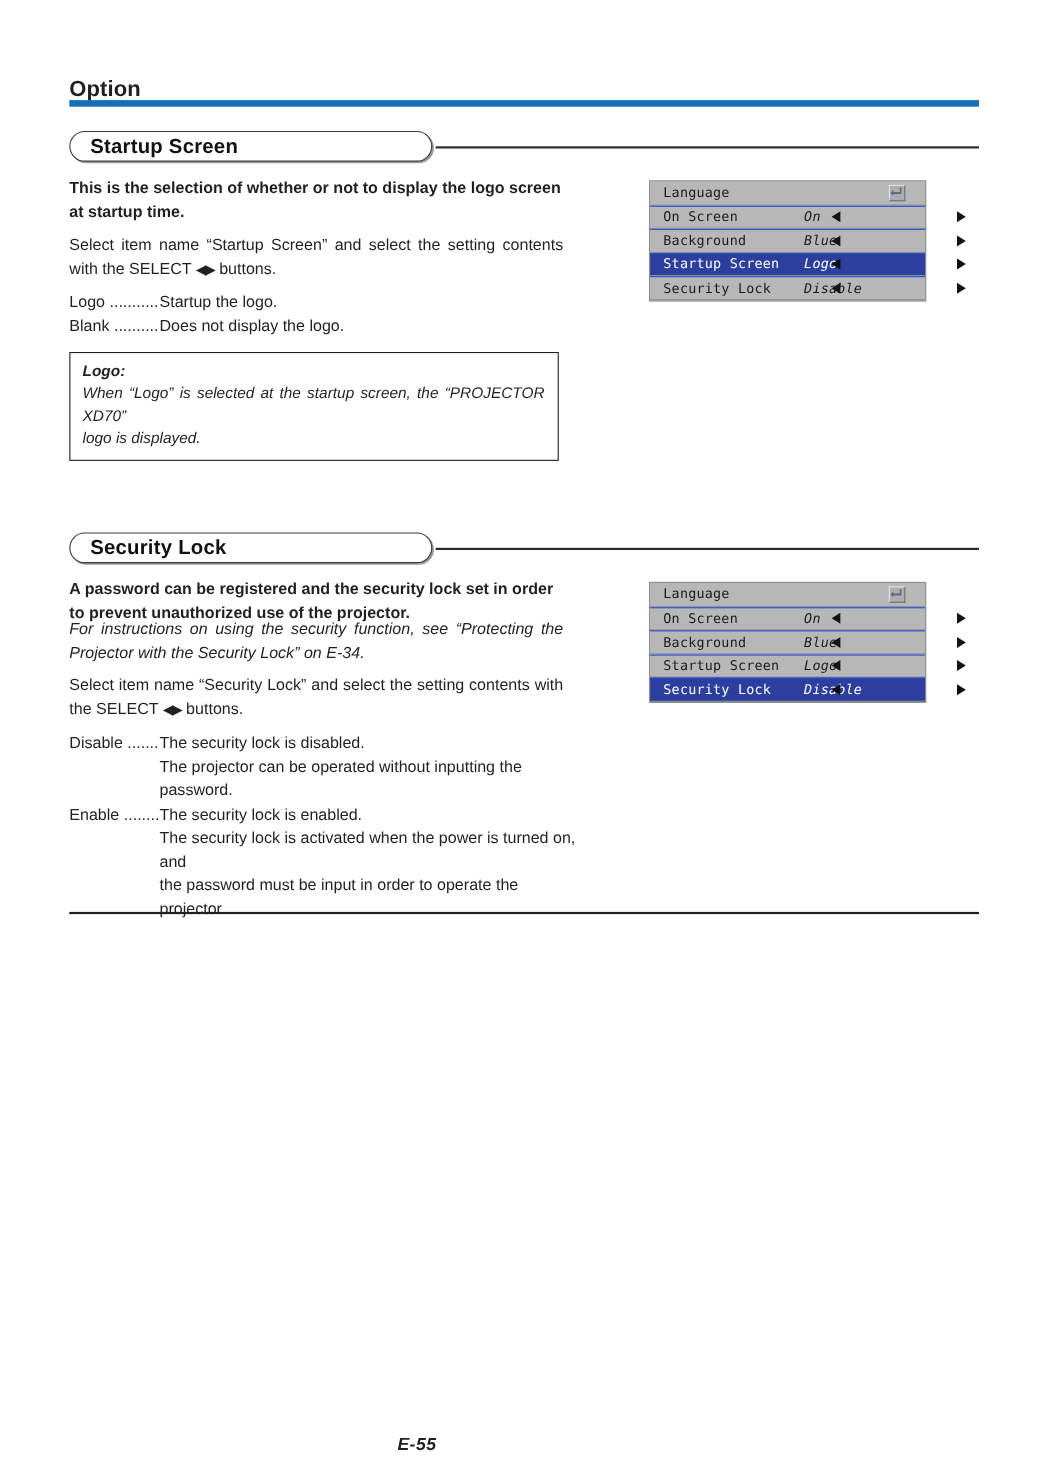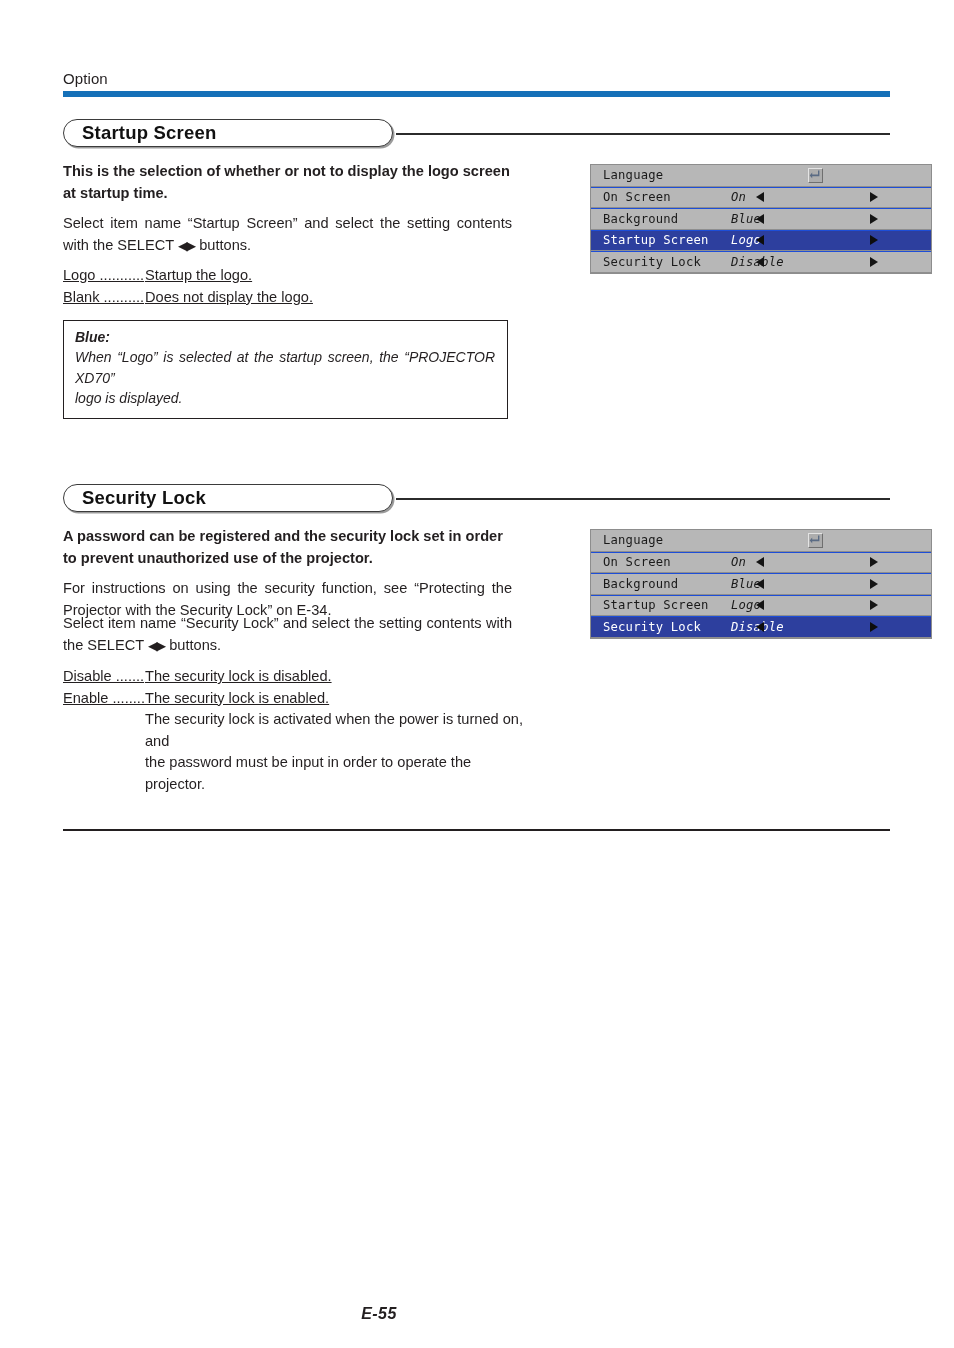--- a/index.html
+++ b/index.html
@@ -20,22 +20,22 @@
   .page {
     position: absolute;
     inset: 0;
   }
 
   
   .running-head {
     position: absolute;
     left: 63px;
     top: 70px;
-    font-size: 15px;
-    font-weight: normal;
+    font-size: 20px;
+    font-weight: bold;
     letter-spacing: 0.1px;
     color: #231f20;
   }
   .head-rule {
     position: absolute;
     left: 63px;
     top: 91px;
     width: 827px;
     height: 6px;
     background: #1570b8;
@@ -102,21 +102,20 @@
     position: absolute;
     left: 63px;
     width: 460px;
     font-size: 14.6px;
     line-height: 21.5px;
     color: #231f20;
   }
   .defrow {
     display: flex;
     align-items: center;
-    text-decoration: underline;
   }
   .defterm {
     width: 82px;
     flex: 0 0 82px;
     white-space: nowrap;
     overflow: hidden;
   }
   .defdesc { flex: 1 1 auto; }
   .defcont {
     margin-left: 82px;
@@ -169,21 +168,21 @@
     font-size: 16px;
     font-weight: bold;
     font-style: italic;
     letter-spacing: 0.4px;
     color: #231f20;
   }
 
   
   .osd {
     position: absolute;
-    width: 342px;
+    width: 252px;
     background: #b7b7b7;
     border: 1px solid #8d8d8d;
     box-sizing: border-box;
     font-family: "DejaVu Sans Mono", monospace;
   }
   .osd-row {
     position: relative;
     height: 21.5px;
     display: flex;
     align-items: center;
@@ -279,21 +278,21 @@
       <div class="defterm">Logo ...........</div>
       <div class="defdesc">Startup the logo.</div>
     </div>
     <div class="defrow">
       <div class="defterm">Blank ..........</div>
       <div class="defdesc">Does not display the logo.</div>
     </div>
   </div>
 
   <div class="notebox" style="top:320px;">
-    <div class="note-title">Blue:</div>
+    <div class="note-title">Logo:</div>
     <div class="note-body">
       <span style="text-align:justify;text-align-last:justify;">When “Logo” is selected at the startup screen, the “PROJECTOR XD70”</span>
       <span>logo is displayed.</span>
     </div>
   </div>
 
   <div class="osd" id="osd0" style="left:590px; top:164px;">
       <div class="osd-row">
         <span class="osd-name">Language</span>
         <span class="enter-btn">
@@ -332,35 +331,36 @@
     <div class="pill"></div>
     <div class="pill-label">Security Lock</div>
     <div class="pill-line"></div>
   </div>
 
   <div class="txt bold" style="top:526px;">
     <span>A password can be registered and the security lock set in order</span>
     <span>to prevent unauthorized use of the projector.</span>
   </div>
 
-  <div class="txt just" style="top:578px;">
+  <div class="txt just" style="top:562px;font-style:italic;">
     <span style="text-align:justify;text-align-last:justify;">For instructions on using the security function, see “Protecting the</span>
     <span>Projector with the Security Lock” on E-34.</span>
   </div>
 
   <div class="txt just" style="top:613px;">
     <span style="text-align:justify;text-align-last:justify;">Select item name “Security Lock” and select the setting contents with</span>
     <span><span>the SELECT </span><span class="arrows">◀▶</span><span> buttons.</span></span>
   </div>
 
   <div class="deflist" style="top:666px;">
     <div class="defrow">
       <div class="defterm">Disable .......</div>
       <div class="defdesc">The security lock is disabled.</div>
     </div>
+    <div class="defcont">The projector can be operated without inputting the password.</div>
     <div class="defrow">
       <div class="defterm">Enable .........</div>
       <div class="defdesc">The security lock is enabled.</div>
     </div>
     <div class="defcont">The security lock is activated when the power is turned on, and</div>
     <div class="defcont">the password must be input in order to operate the projector.</div>
   </div>
 
   <div class="osd" id="osd1" style="left:590px; top:529px;">
       <div class="osd-row">

